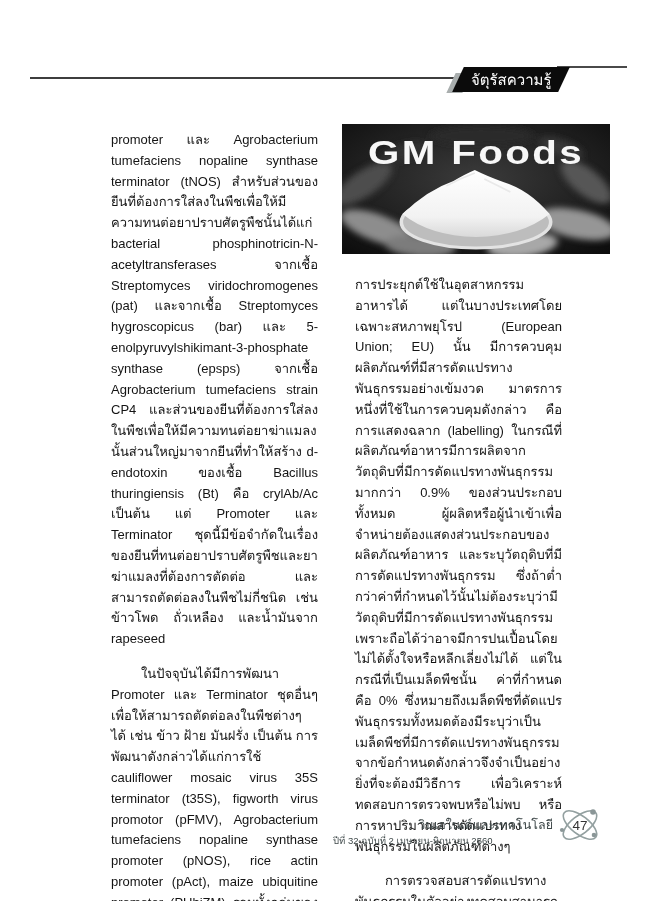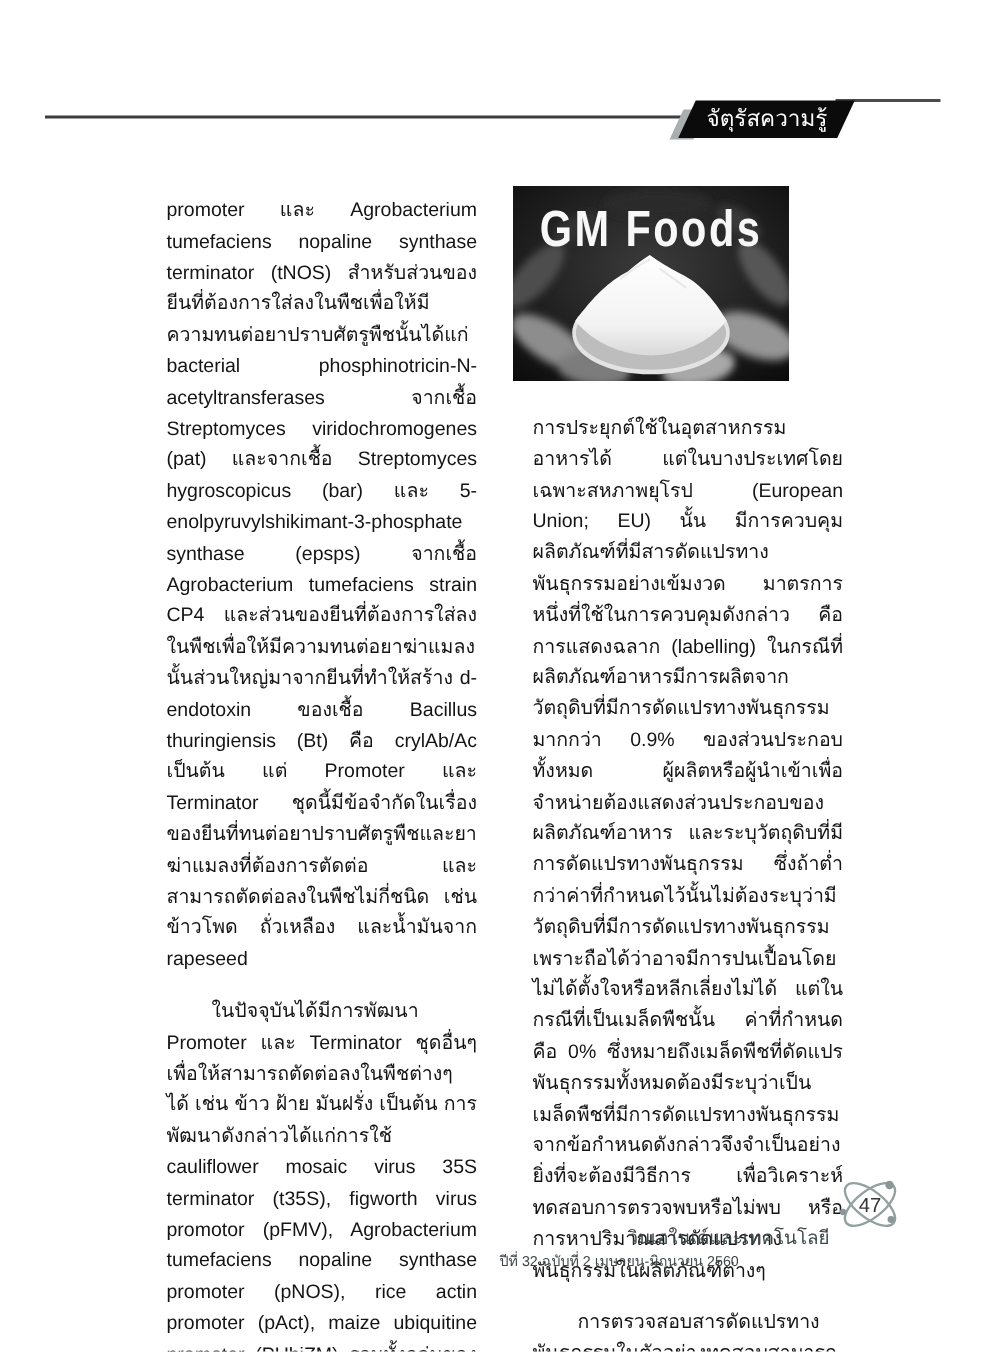--- a/index.html
+++ b/index.html
@@ -8,35 +8,35 @@
 
   
   .rule{position:absolute;background:#3d3d3d;}
   .rule-left{left:30px;top:77px;width:430px;height:2px;}
   .rule-right{left:557px;top:66px;width:70px;height:2px;background:#4a4a4a;}
   .banner-shadow{position:absolute;left:451px;top:73px;width:16px;height:20px;background:#a9aeae;transform:skewX(-25deg);}
   .banner{position:absolute;left:458px;top:67px;width:106px;height:25px;background:#0b0b0b;transform:skewX(-25deg);display:flex;align-items:center;justify-content:center;}
   .banner-label{transform:skewX(25deg);color:#ffffff;font-size:15px;line-height:1;white-space:nowrap;}
 
   
-  .hero{position:absolute;left:342px;top:124px;width:184px;height:130px;margin:0;}
+  .hero{position:absolute;left:342px;top:124px;width:268px;height:130px;margin:0;}
   .hero svg{display:block;width:100%;height:100%;}
   .hero-title{font-family:"Liberation Sans",sans-serif;font-weight:bold;letter-spacing:2px;}
 
   
   .col{position:absolute;width:235px;font-size:13px;line-height:20.8px;text-align:justify;color:#141414;}
   .col-left{left:97px;top:116px;}
   .col-right{left:341px;top:261px;}
   .col p{margin:14px;}
   .col p.indent{text-indent:30px;}
 
   
   .footer-title{position:absolute;right:101px;top:815px;width:200px;text-align:right;font-size:12.5px;color:#3e4849;}
   .footer-issue{position:absolute;right:101px;top:833px;width:220px;text-align:left;font-size:9.5px;color:#3e4849;}
-  .atom{position:absolute;left:557px;top:782px;width:46px;height:42px;}
+  .atom{position:absolute;left:557px;top:804px;width:46px;height:42px;}
   .atom svg{display:block;width:100%;height:100%;}
 </style>
 </head>
 <body>
 
 <div class="page">
 
   <div class="rule rule-left"></div>
   <div class="rule rule-right"></div>
   <div class="banner-shadow"></div>

